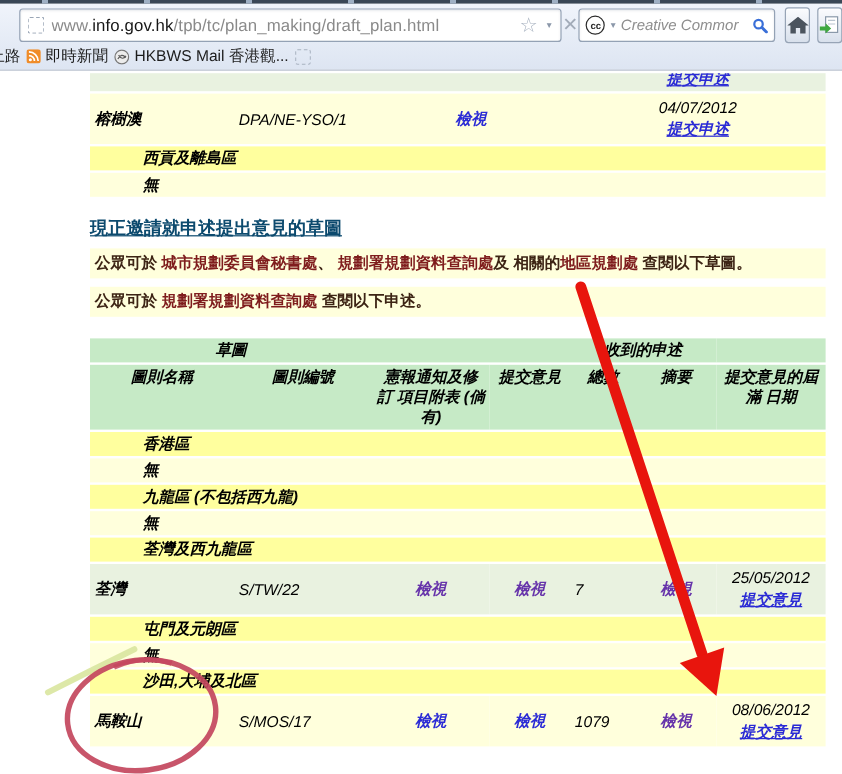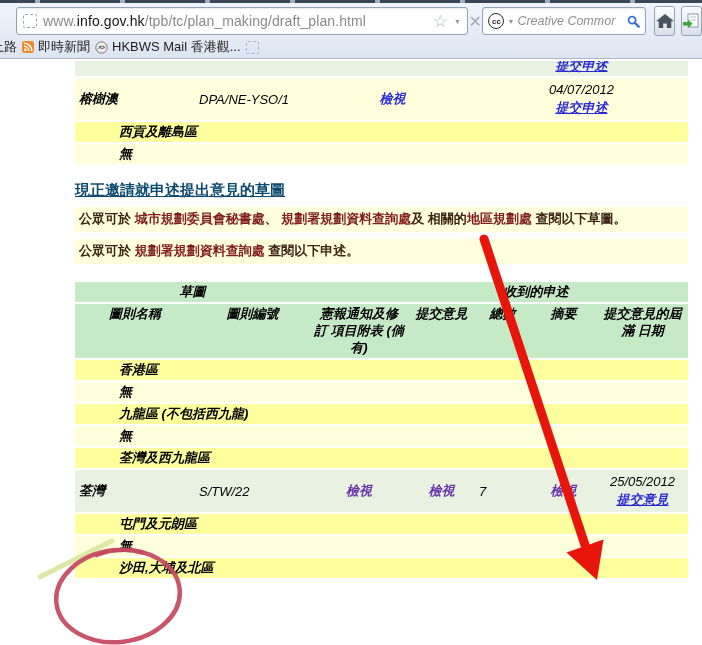--- a/index.html
+++ b/index.html
@@ -235,20 +235,29 @@
         </tr>
         <tr class="rsec">
           <td colspan="7" class="sec bg-bright">屯門及元朗區</td>
         </tr>
         <tr class="rsec">
           <td colspan="7" class="cn bg-py">無</td>
         </tr>
         <tr class="rsec">
           <td colspan="7" class="sec bg-bright">沙田,大埔及北區</td>
         </tr>
+        <tr class="rdata">
+          <td class="cn l bg-py">馬鞍山</td>
+          <td class="l bg-py">S/MOS/17</td>
+          <td class="c bg-py"><a class="blue">檢視</a></td>
+          <td class="c bg-py"><a class="blue">檢視</a></td>
+          <td class="l bg-py">1079</td>
+          <td class="c bg-py"><a class="purple">檢視</a></td>
+          <td class="c datecell bg-py"><div>08/06/2012</div><a class="blue u">提交意見</a></td>
+        </tr>
       </tbody>
   </table>
 
 </div>
 
 <svg class="overlay" viewBox="0 0 702 645">
   <path d="M40,577 Q75,559 112,541" stroke="#d9e59e" stroke-width="5" fill="none" stroke-linecap="round" opacity="0.9"></path>
   <ellipse cx="118" cy="596" rx="62" ry="46" transform="rotate(-7 118 596)" fill="none" stroke="#c4485f" stroke-width="4.5" opacity="0.93"></ellipse>
   <path d="M95,556 Q120,545 143,553" fill="none" stroke="#c4485f" stroke-width="4" opacity="0.85"></path>
   <path d="M484,239 L585,545" stroke="#e8150d" stroke-width="9" stroke-linecap="round"></path>

